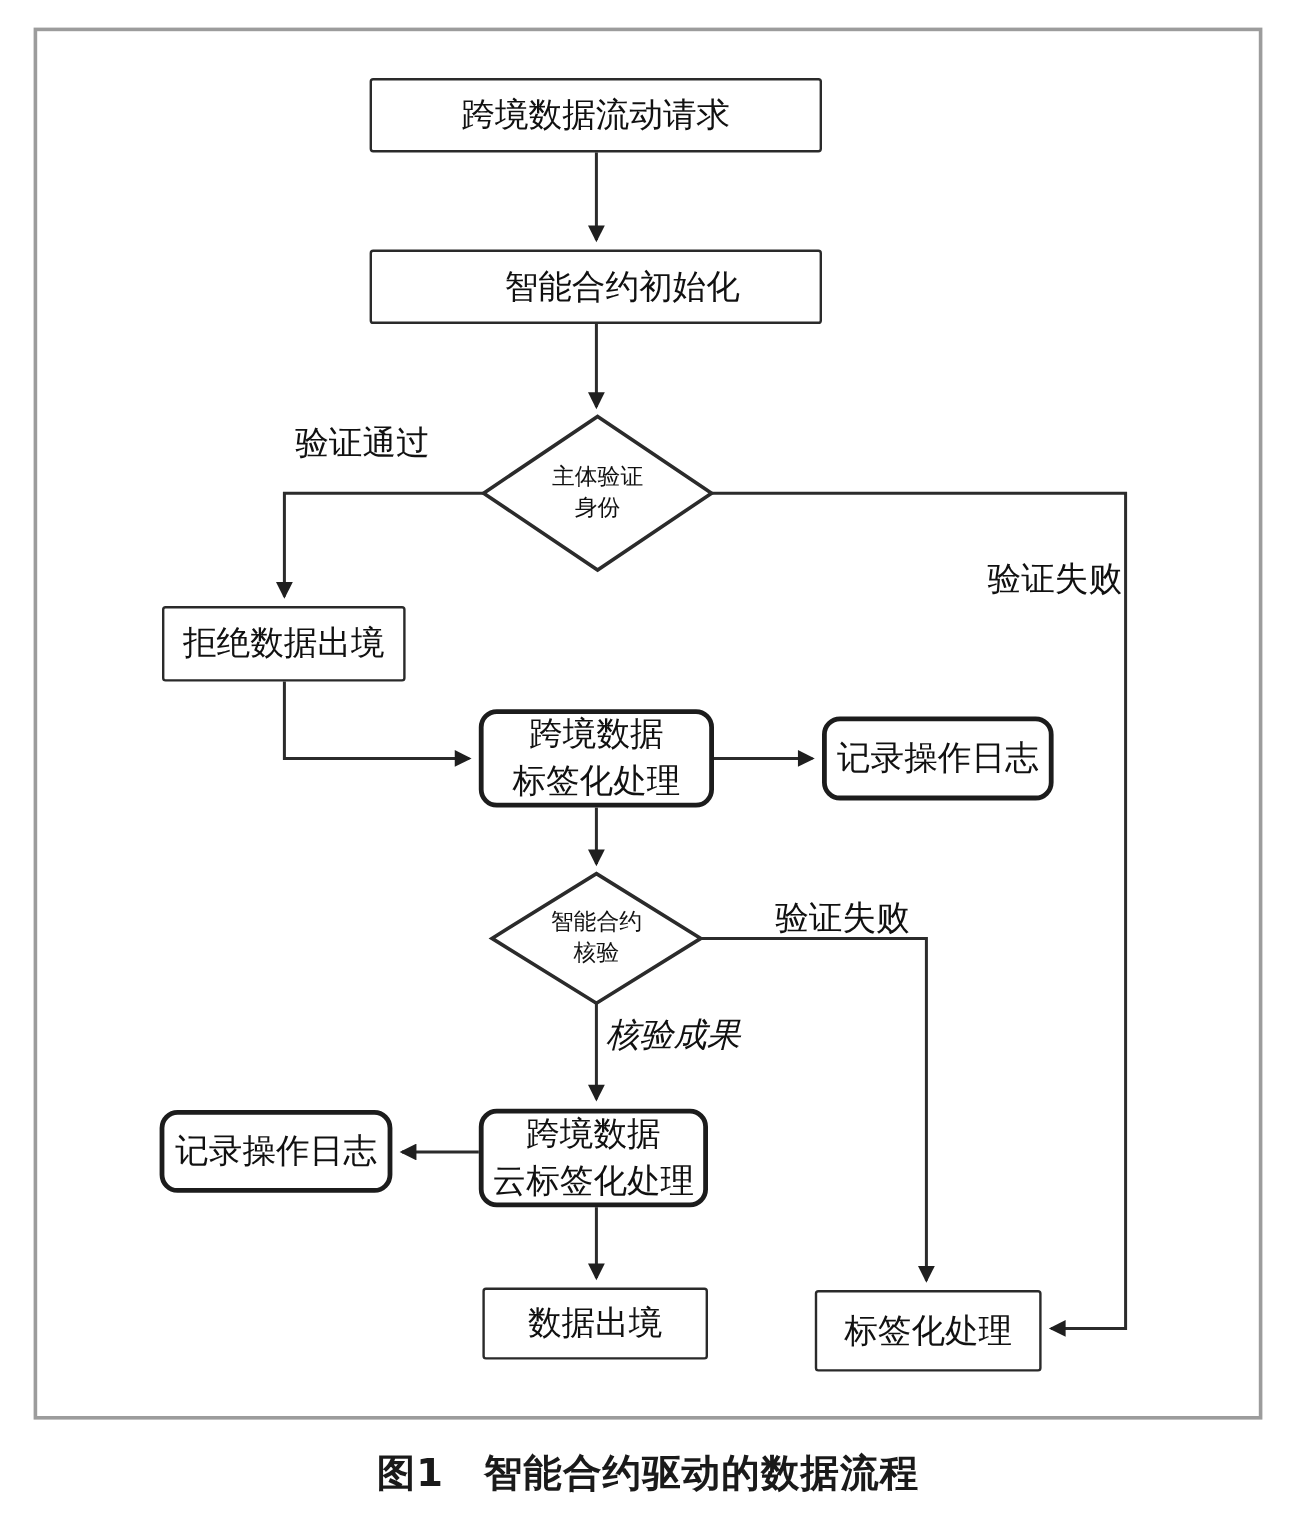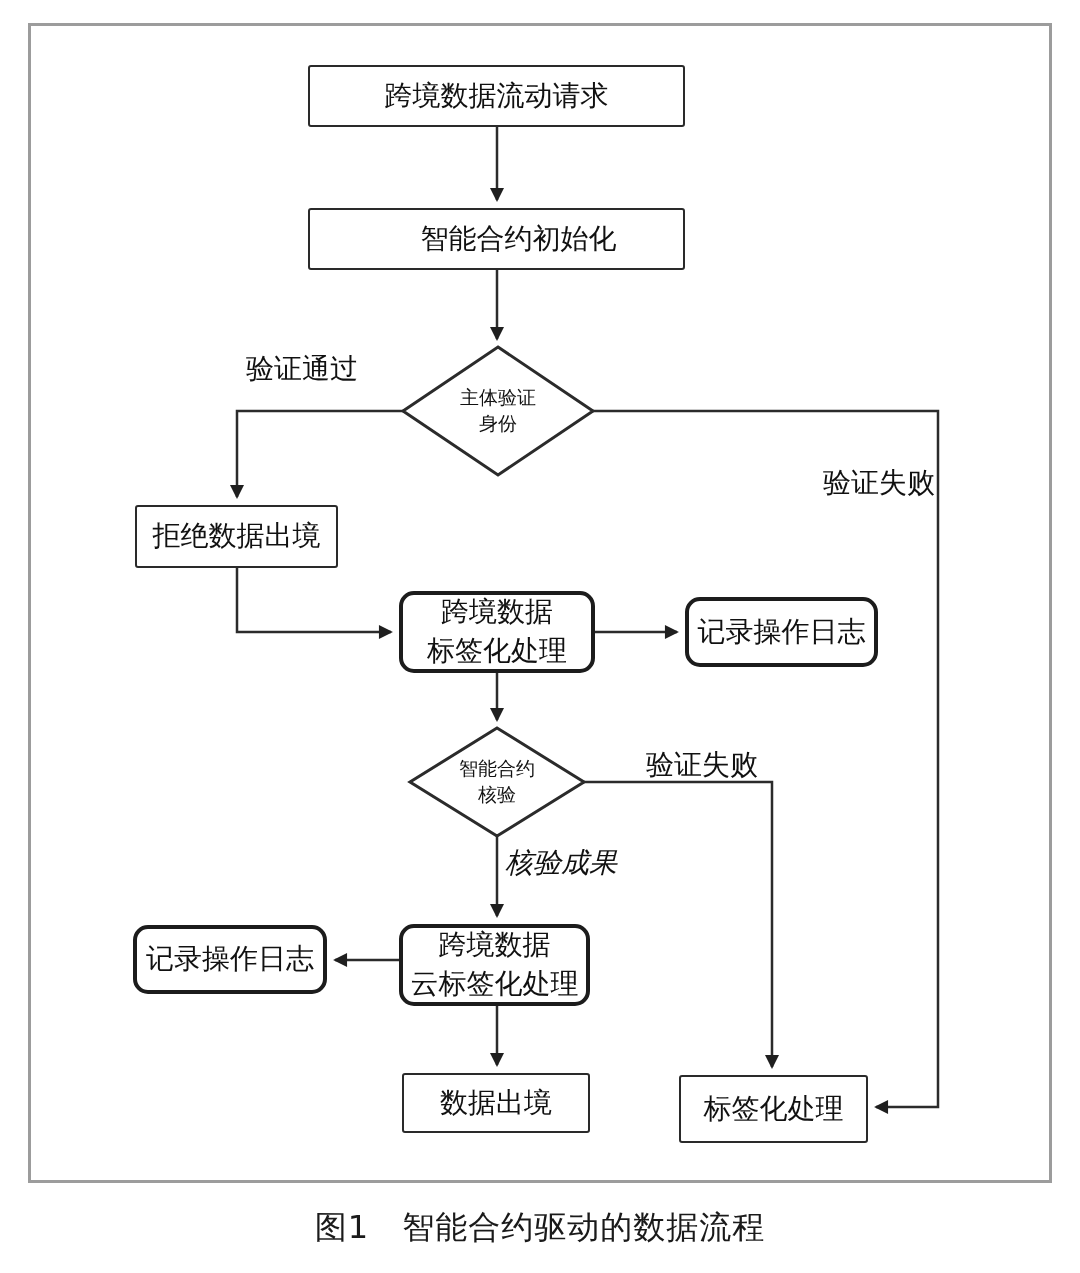--- a/index.html
+++ b/index.html
@@ -26,21 +26,21 @@
     position:absolute;display:flex;align-items:center;justify-content:center;
     text-align:center;font-size:19px;line-height:1.36;white-space:pre-line;
     color:#111111;background:transparent;border:none;
   }
   .edge-label{
     position:absolute;font-size:28px;color:#111111;white-space:nowrap;
   }
   .caption{
     position:absolute;left:0;top:1206px;width:1080px;text-align:center;
     font-family:"DejaVu Sans","Liberation Sans",sans-serif;
-    font-weight:400;font-size:32px;color:#1a1a1a;letter-spacing:1px;
+    font-weight:700;font-size:32px;color:#1a1a1a;letter-spacing:1px;
   }
 </style>
 </head>
 <body>
 
 <div class="frame"></div>
 
 <svg class="wires" viewBox="0 0 1080 1273">
   <defs>
     <marker id="arrow" viewBox="0 0 10 10" refX="8.6" refY="5" markerWidth="6.5" markerHeight="5.6" orient="auto-start-reverse">

